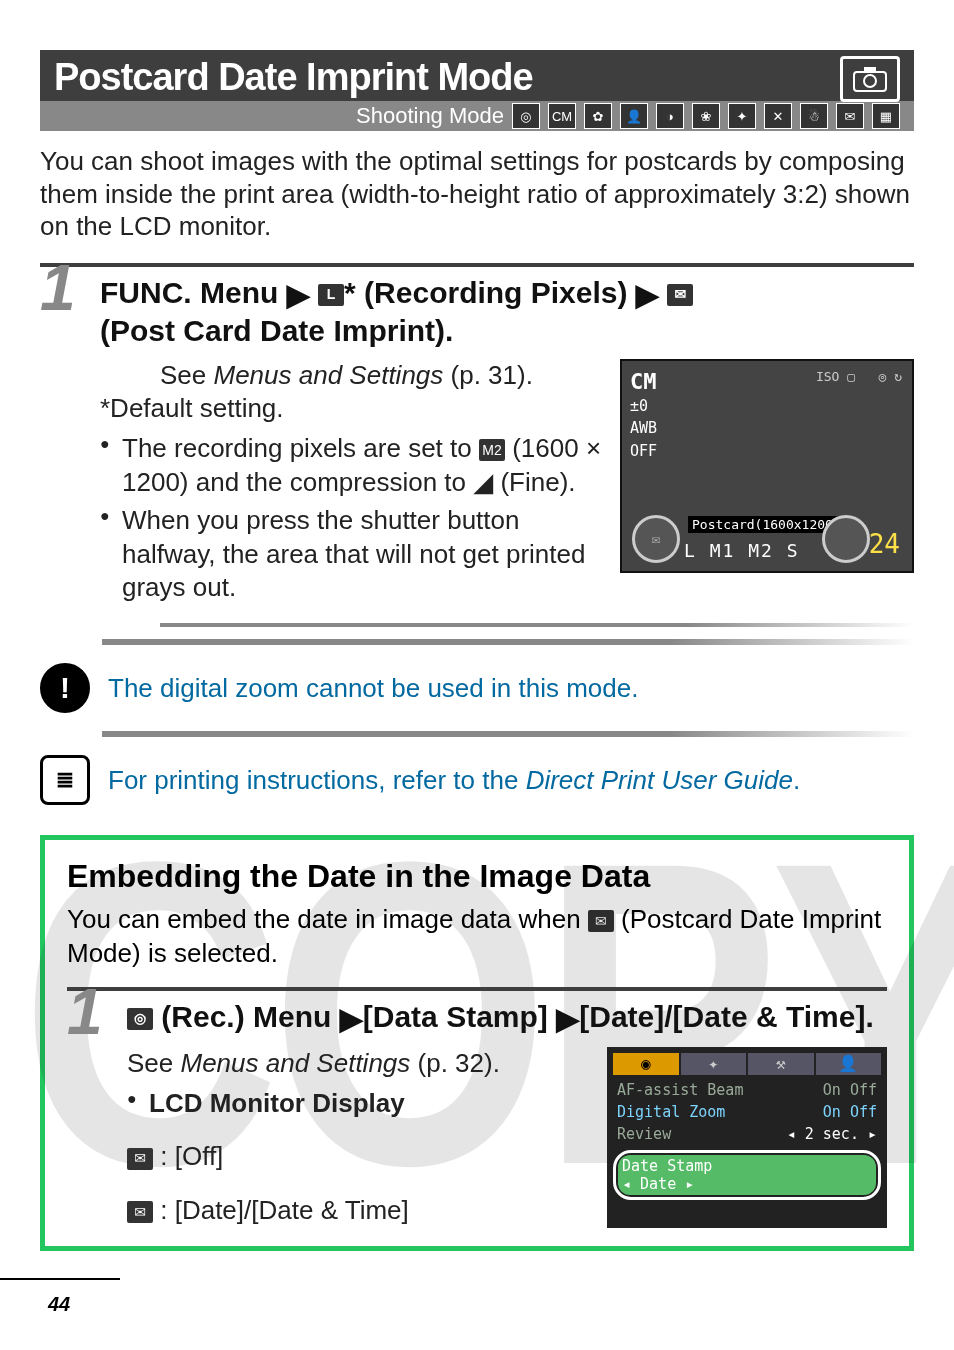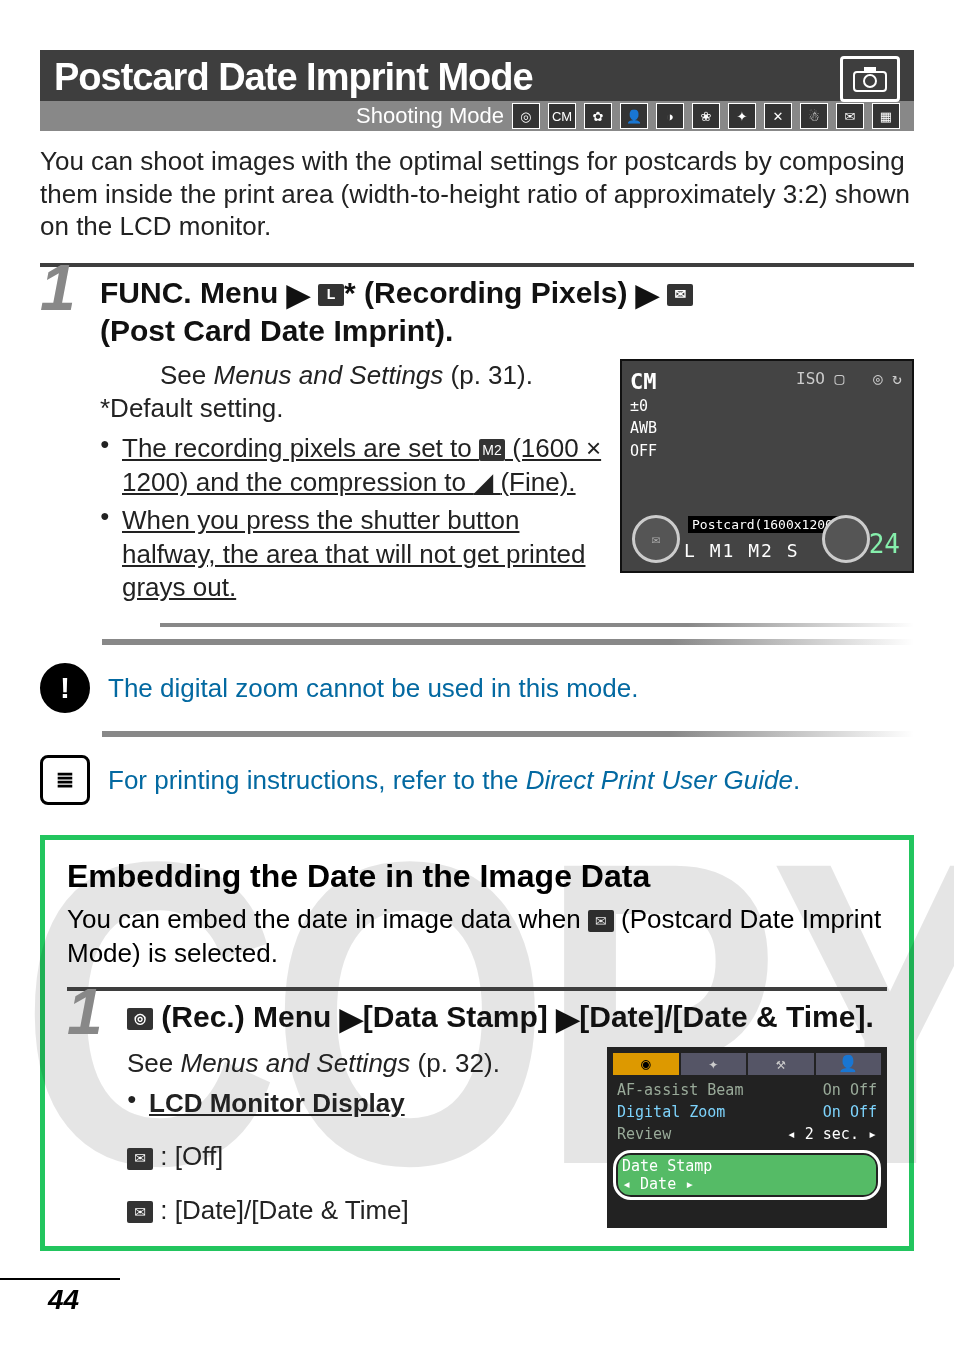--- a/index.html
+++ b/index.html
@@ -12,50 +12,50 @@
 .mode-icon { width:26px; height:24px; background:#333; border:1px solid #fff; display:inline-flex; align-items:center; justify-content:center; font-size:13px; color:#fff;}
 .intro { font-size:26px; line-height:1.25; margin:14px 0 20px 0; color:#222; }
 .step-block { border-top:4px solid #3e3e3e; position:relative; padding:8px 0 0 60px; margin-bottom:10px;}
 .step-num { position:absolute; left:0; top:-16px; font-size:64px; font-weight:900; font-style:italic; color:#888; }
 .step-head { font-weight:900; font-size:30px; line-height:1.2; color:#111; }
 .arrow-icon { display:inline-block; vertical-align:middle;}
 .small-icon { display:inline-flex; width:26px; height:22px; background:#333; color:#fff; align-items:center; justify-content:center; font-size:14px; border-radius:2px; vertical-align:middle;}
 .step-body { display:flex; gap:5px; margin-top:10px; }
 .step-text { flex:1; font-size:26px; line-height:1.3; color:#222; }
 .step-text ul { margin:6px 0; padding-left:0; list-style:none;}
-.step-text li { position:relative; padding-left:22px; margin-bottom:4px;text-decoration:underline;}
+.step-text li { position:relative; padding-left:22px; margin-bottom:4px;}
 .step-text li::before { content:"●"; position:absolute; left:0; top:2px; font-size:16px; }
 .lcd-outer { width:290px; height:210px; background:#444; border:2px solid #111; position:relative; font-family:monospace; color:#aaa; font-size:14px;}
 .lcd-outer .tl { position:absolute; left:8px; top:8px; font-size:22px; font-weight:bold; color:#fff;}
 .lcd-left { position:absolute; left:8px; top:34px; line-height:1.5; font-size:15px; color:#fff;}
 .lcd-bar { position:absolute; bottom:6px; left:6px; right:6px; height:56px;}
 .lcd-label { position:absolute; left:60px; bottom:32px; background:#000; color:#fff; font-size:13px; padding:1px 4px;}
 .lcd-circle1 { position:absolute; left:4px; bottom:2px; width:42px; height:42px; border:3px solid #ccc; border-radius:50%; background:#555; display:flex; align-items:center; justify-content:center;}
 .lcd-circle2 { position:absolute; right:36px; bottom:2px; width:42px; height:42px; border:3px solid #ccc; border-radius:50%; background:#555;}
 .lcd-text-row { position:absolute; left:56px; bottom:4px; color:#fff; font-size:18px; letter-spacing:2px;}
-.lcd-right-num { position:absolute; right:6px; bottom:6px; font-size:26px; color:#86efac;}
+.lcd-right-num { position:absolute; right:6px; bottom:6px; font-size:26px; color:#fde047;}
 .divider-fade { height:4px; background:linear-gradient(to right,#888 70%,rgba(0,0,0,0) 100%); margin:12px 0 12px 60px;}
 .note-row { display:flex; gap:18px; align-items:center; margin:18px 0; }
 .note-icon-bubble { width:44px; height:44px; border:3px solid #000; border-radius:8px; display:flex; align-items:center; justify-content:center; font-size:30px; font-weight:bold; }
 .note-icon-bubble.round { border-radius:50%; background:#000; color:#fff;}
 .note-divider { height:6px; background:linear-gradient(to right,#888 70%,rgba(0,0,0,0) 100%); margin-left:62px;}
 .note-text { font-size:26px; color:#0369a1; flex:1;}
 .italic { font-style:italic;}
 .embed-box { border:5px solid #22c55e; padding:18px 22px; margin-top:30px; }
 .embed-title { font-weight:900; font-size:32px; margin:0 0 8px 0;}
 .embed-intro { font-size:26px; line-height:1.3; margin-bottom:16px;}
 .menu-screen { width:280px; background:#222; padding:6px; box-sizing:border-box; font-family:monospace; color:#9a9; font-size:16px;}
 .menu-tabs { display:flex; gap:2px; margin-bottom:4px;}
 .menu-tab { flex:1; height:22px; background:#556; display:flex; align-items:center; justify-content:center; color:#ccc;}
 .menu-tab.active { background:#d90; color:#000;}
 .menu-row { display:flex; justify-content:space-between; padding:2px 4px; font-size:15px;}
 .menu-row.dim { color:#7dd3fc;}
 .menu-row.sel { background:#5b6; color:#fff; border-radius:12px;flex-direction:column;}
 .menu-highlight-box { border:3px solid #fff; border-radius:18px; padding:2px; margin:1px 0;}
-.page-num { position:absolute; left:48px; bottom:34px; font-size:28px; font-weight:900; font-style:italic;}
+.page-num { position:absolute; left:48px; bottom:34px; font-size:20px; font-weight:900; font-style:italic;}
 .page-num-line { position:absolute; left:0; bottom:70px; width:120px; height:2px; background:#000;}
 </style>
 </head>
 <body>
 
 <div class="page">
   <div class="watermark">COPY</div>
 
   <div class="titlebar">
     <h1>Postcard Date Imprint Mode</h1>
@@ -102,21 +102,21 @@
         <div>*Default setting.</div>
         <ul>
           <li>
             <span>The recording pixels are set to </span><span class="small-icon">M2</span><span> (1600 × 1200) and the compression to </span><span>◢ </span><span>(Fine).</span>
           </li>
           <li>When you press the shutter button halfway, the area that will not get printed grays out.</li>
         </ul>
       </div>
       <div class="lcd-outer">
         <div class="tl">CM</div>
-        <div style="position:absolute; right:10px; top:8px; font-size:16px; color:#ccc">ISO ▢ &nbsp; ◎ ↻</div>
+        <div style="position:absolute; right:10px; top:8px; font-size:13px; color:#ccc">ISO ▢ &nbsp; ◎ ↻</div>
         <div class="lcd-left" style="white-space:pre">±0
 AWB
 OFF</div>
         <div class="lcd-bar">
           <div class="lcd-label">Postcard(1600x1200)</div>
           <div class="lcd-circle1">
               <span style="color:#aaa">✉</span>
             </div>
           <div class="lcd-text-row">L  M1  M2  S</div>
           <div class="lcd-circle2"></div>

